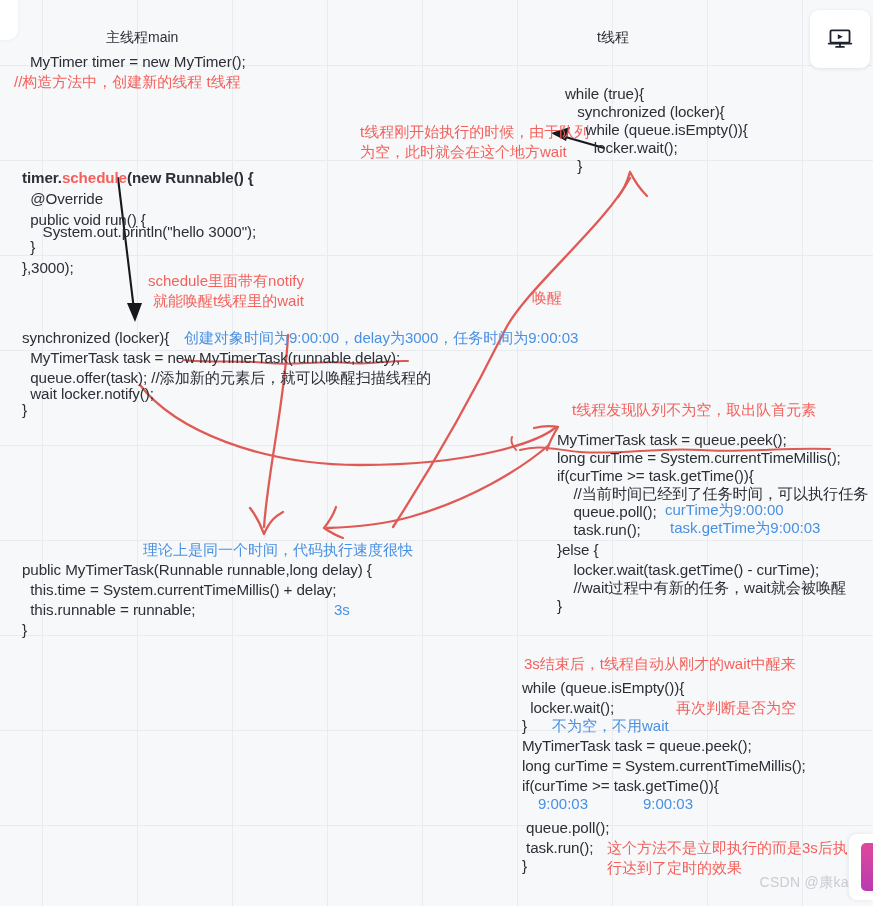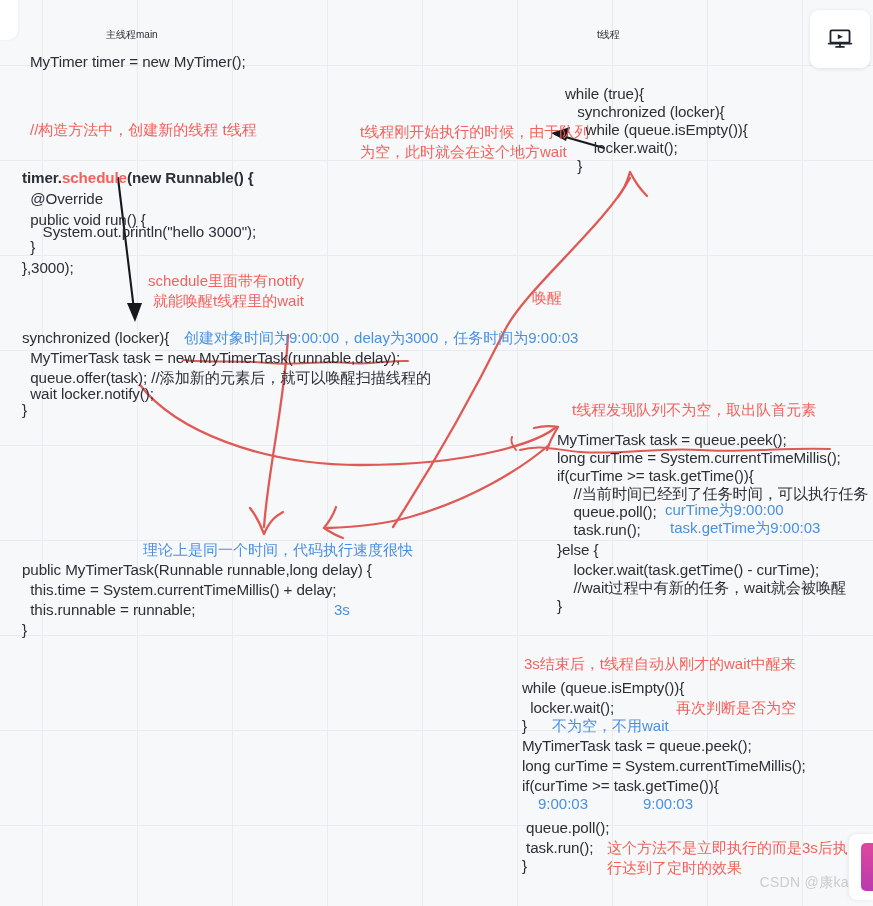--- a/index.html
+++ b/index.html
@@ -45,21 +45,21 @@
     white-space: pre;
     line-height: 1.32;
   }
   .code {
     color: #2b2f36;
     font-size: 15.2px;
     letter-spacing: -0.1px;
   }
   .hdr {
     color: #2b2f36;
-    font-size: 10px;
+    font-size: 14px;
   }
   .red {
     color: #f4615c;
     font-size: 15px;
   }
   .blue {
     color: #4a90e2;
     font-size: 15px;
   }
   .sched-red { color: #f4615c; }
@@ -165,21 +165,21 @@
     <svg width="26" height="26" viewBox="0 0 24 24">
       <rect x="3.2" y="4" width="17.6" height="11.4" rx="1.2" fill="none" stroke="#20242e" stroke-width="1.7"></rect>
       <path d="M10 7.6 L14.6 9.9 L10 12.2 Z" fill="#20242e"></path>
       <line x1="12" y1="15.4" x2="12" y2="19" stroke="#20242e" stroke-width="1.7" stroke-linecap="round"></line>
       <line x1="8.4" y1="19.3" x2="15.6" y2="19.3" stroke="#20242e" stroke-width="1.7" stroke-linecap="round"></line>
       <line x1="1.6" y1="16.2" x2="22.4" y2="16.2" stroke="#20242e" stroke-width="1.7" stroke-linecap="round"></line>
     </svg>
   </div>
 
   <div class="txt code" style="left:30px; top:52px;">MyTimer timer = new MyTimer();</div>
-  <div class="txt red" style="left:30px; top:72px;margin-top:48px;">//构造方法中，创建新的线程 t线程</div>
+  <div class="txt red" style="left:14px; top:72px;">//构造方法中，创建新的线程 t线程</div>
 
   <div class="txt code" style="left:22px; top:168px;font-weight:bold;"><span>timer.</span><span class="sched-red">schedule</span><span>(new Runnable() {</span></div>
   <div class="txt code" style="left:22px; top:189px;">  @Override</div>
   <div class="txt code" style="left:22px; top:210px;">  public void run() {</div>
   <div class="txt code" style="left:22px; top:222px;">     System.out.println("hello 3000");</div>
   <div class="txt code" style="left:22px; top:237px;">  }</div>
   <div class="txt code" style="left:22px; top:258px;">},3000);</div>
 
   <div class="txt red" style="left:148px; top:271px;text-align:right;">schedule里面带有notify
 就能唤醒t线程里的wait</div>

